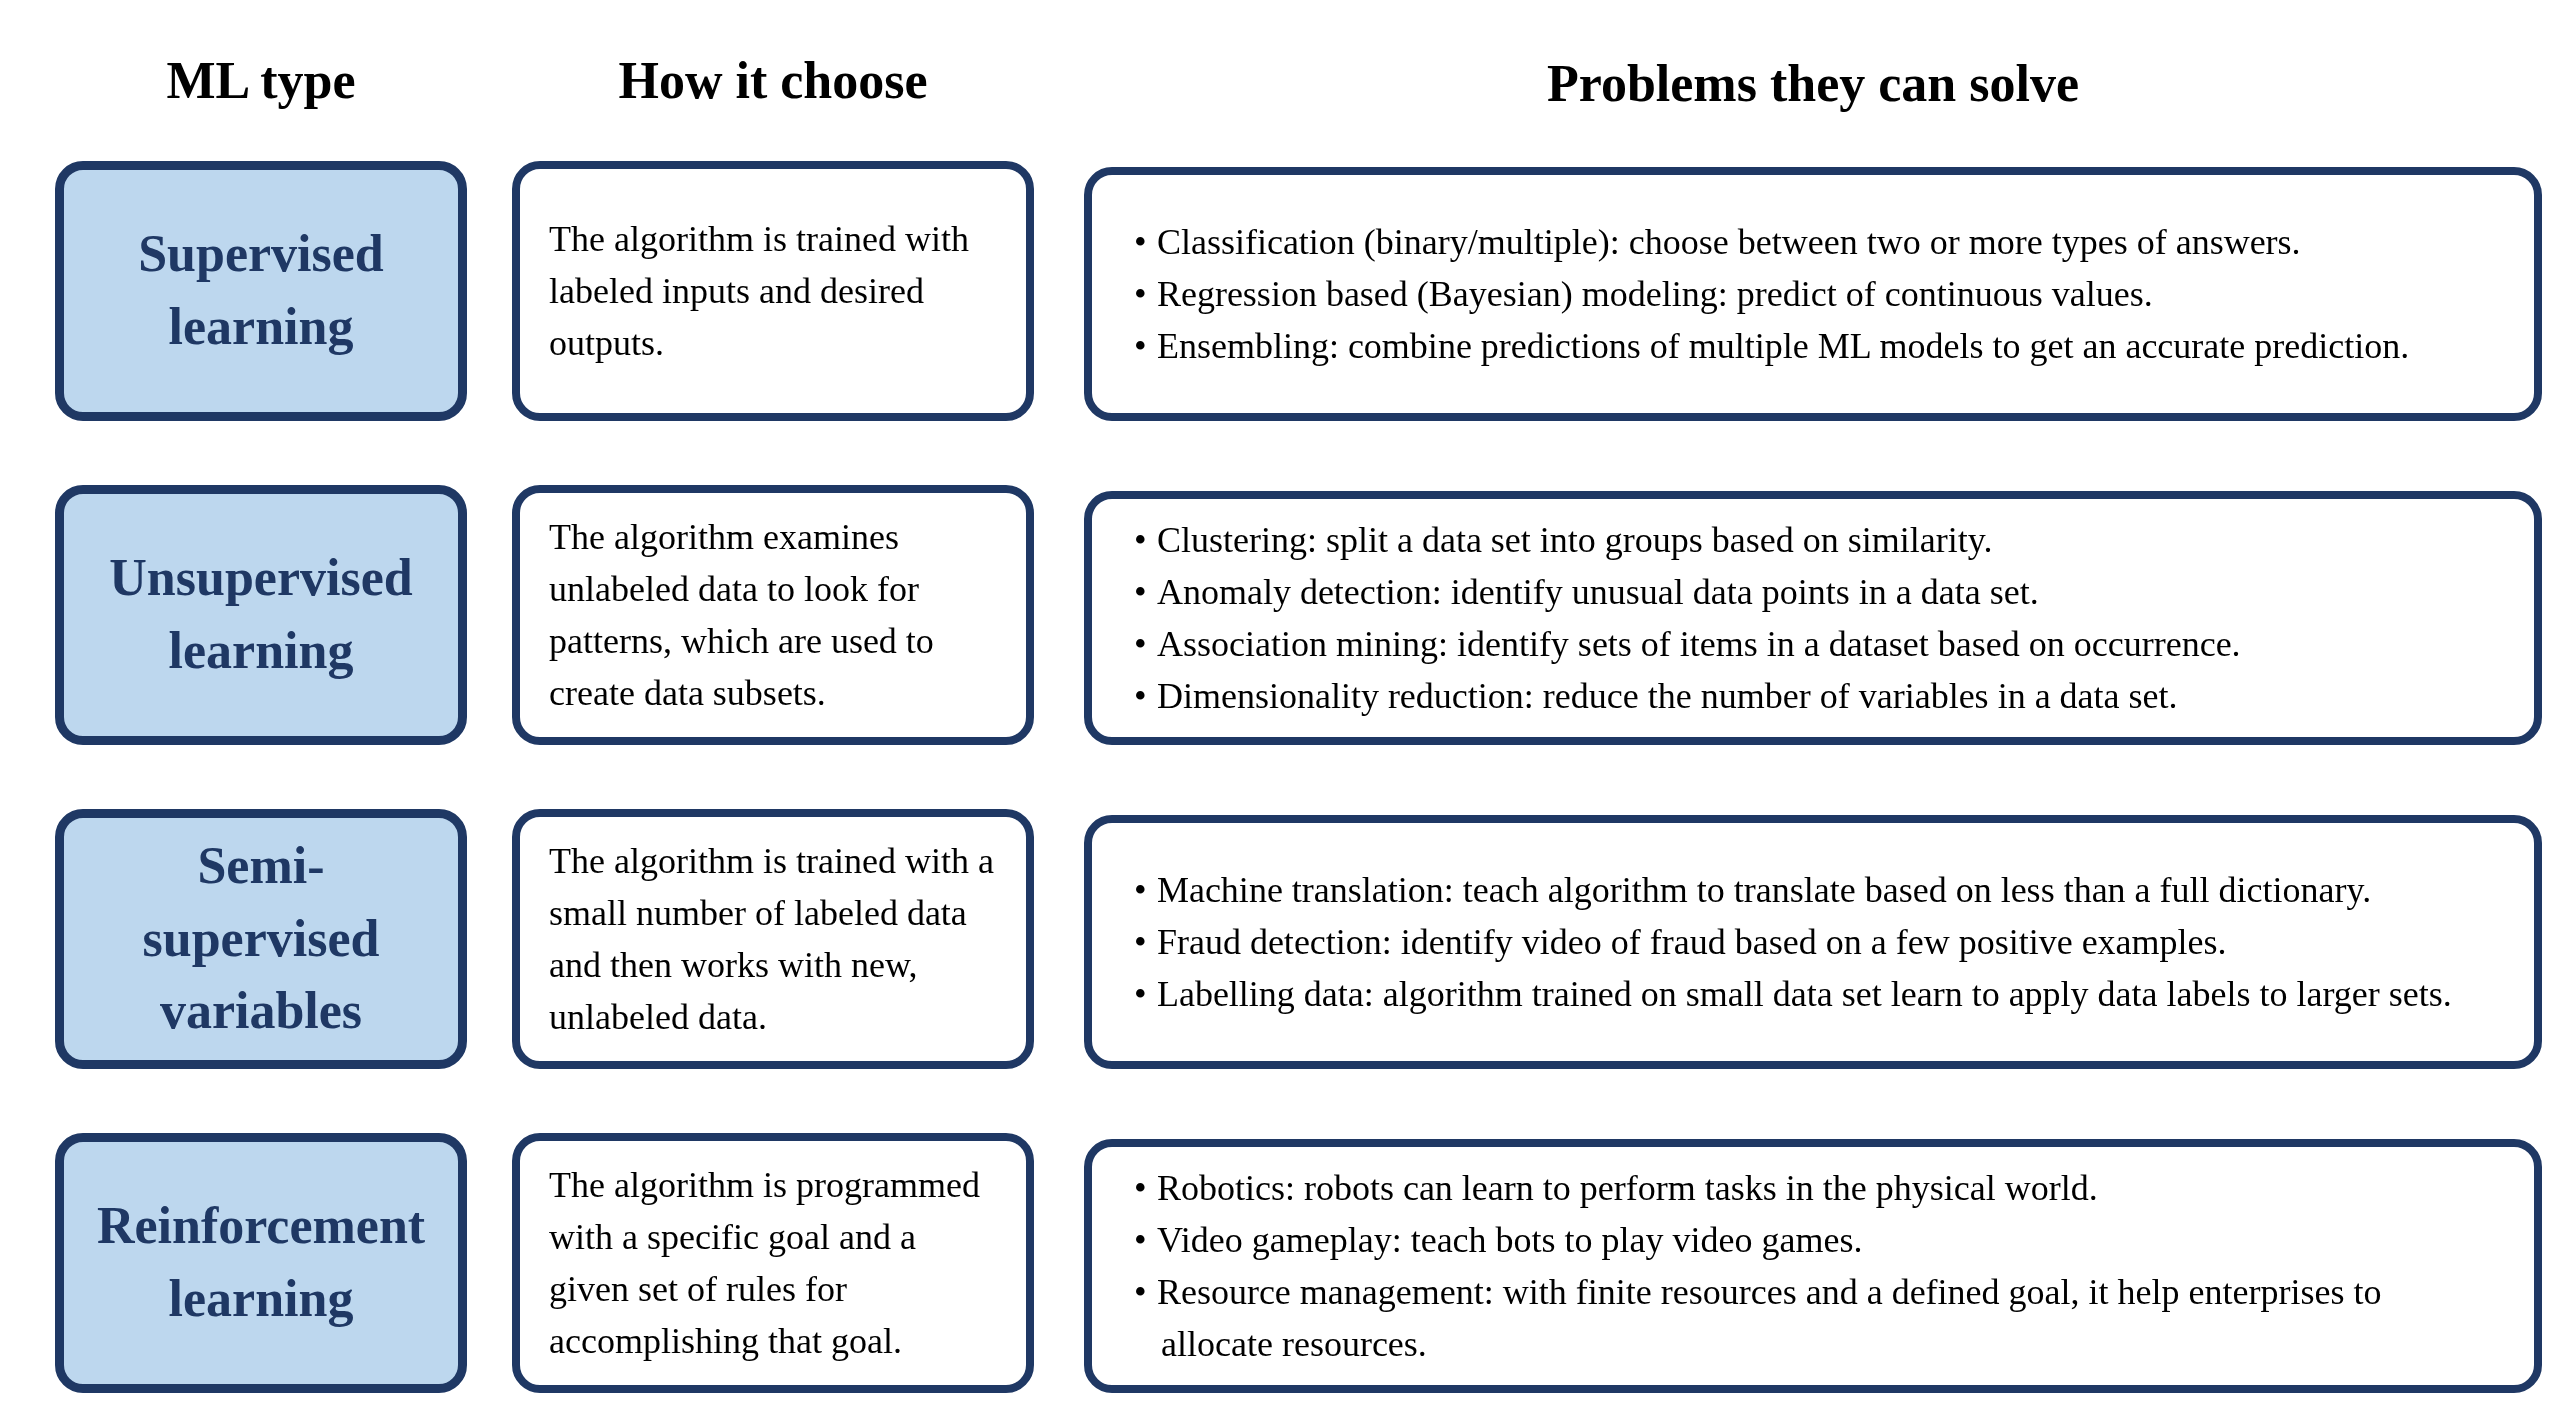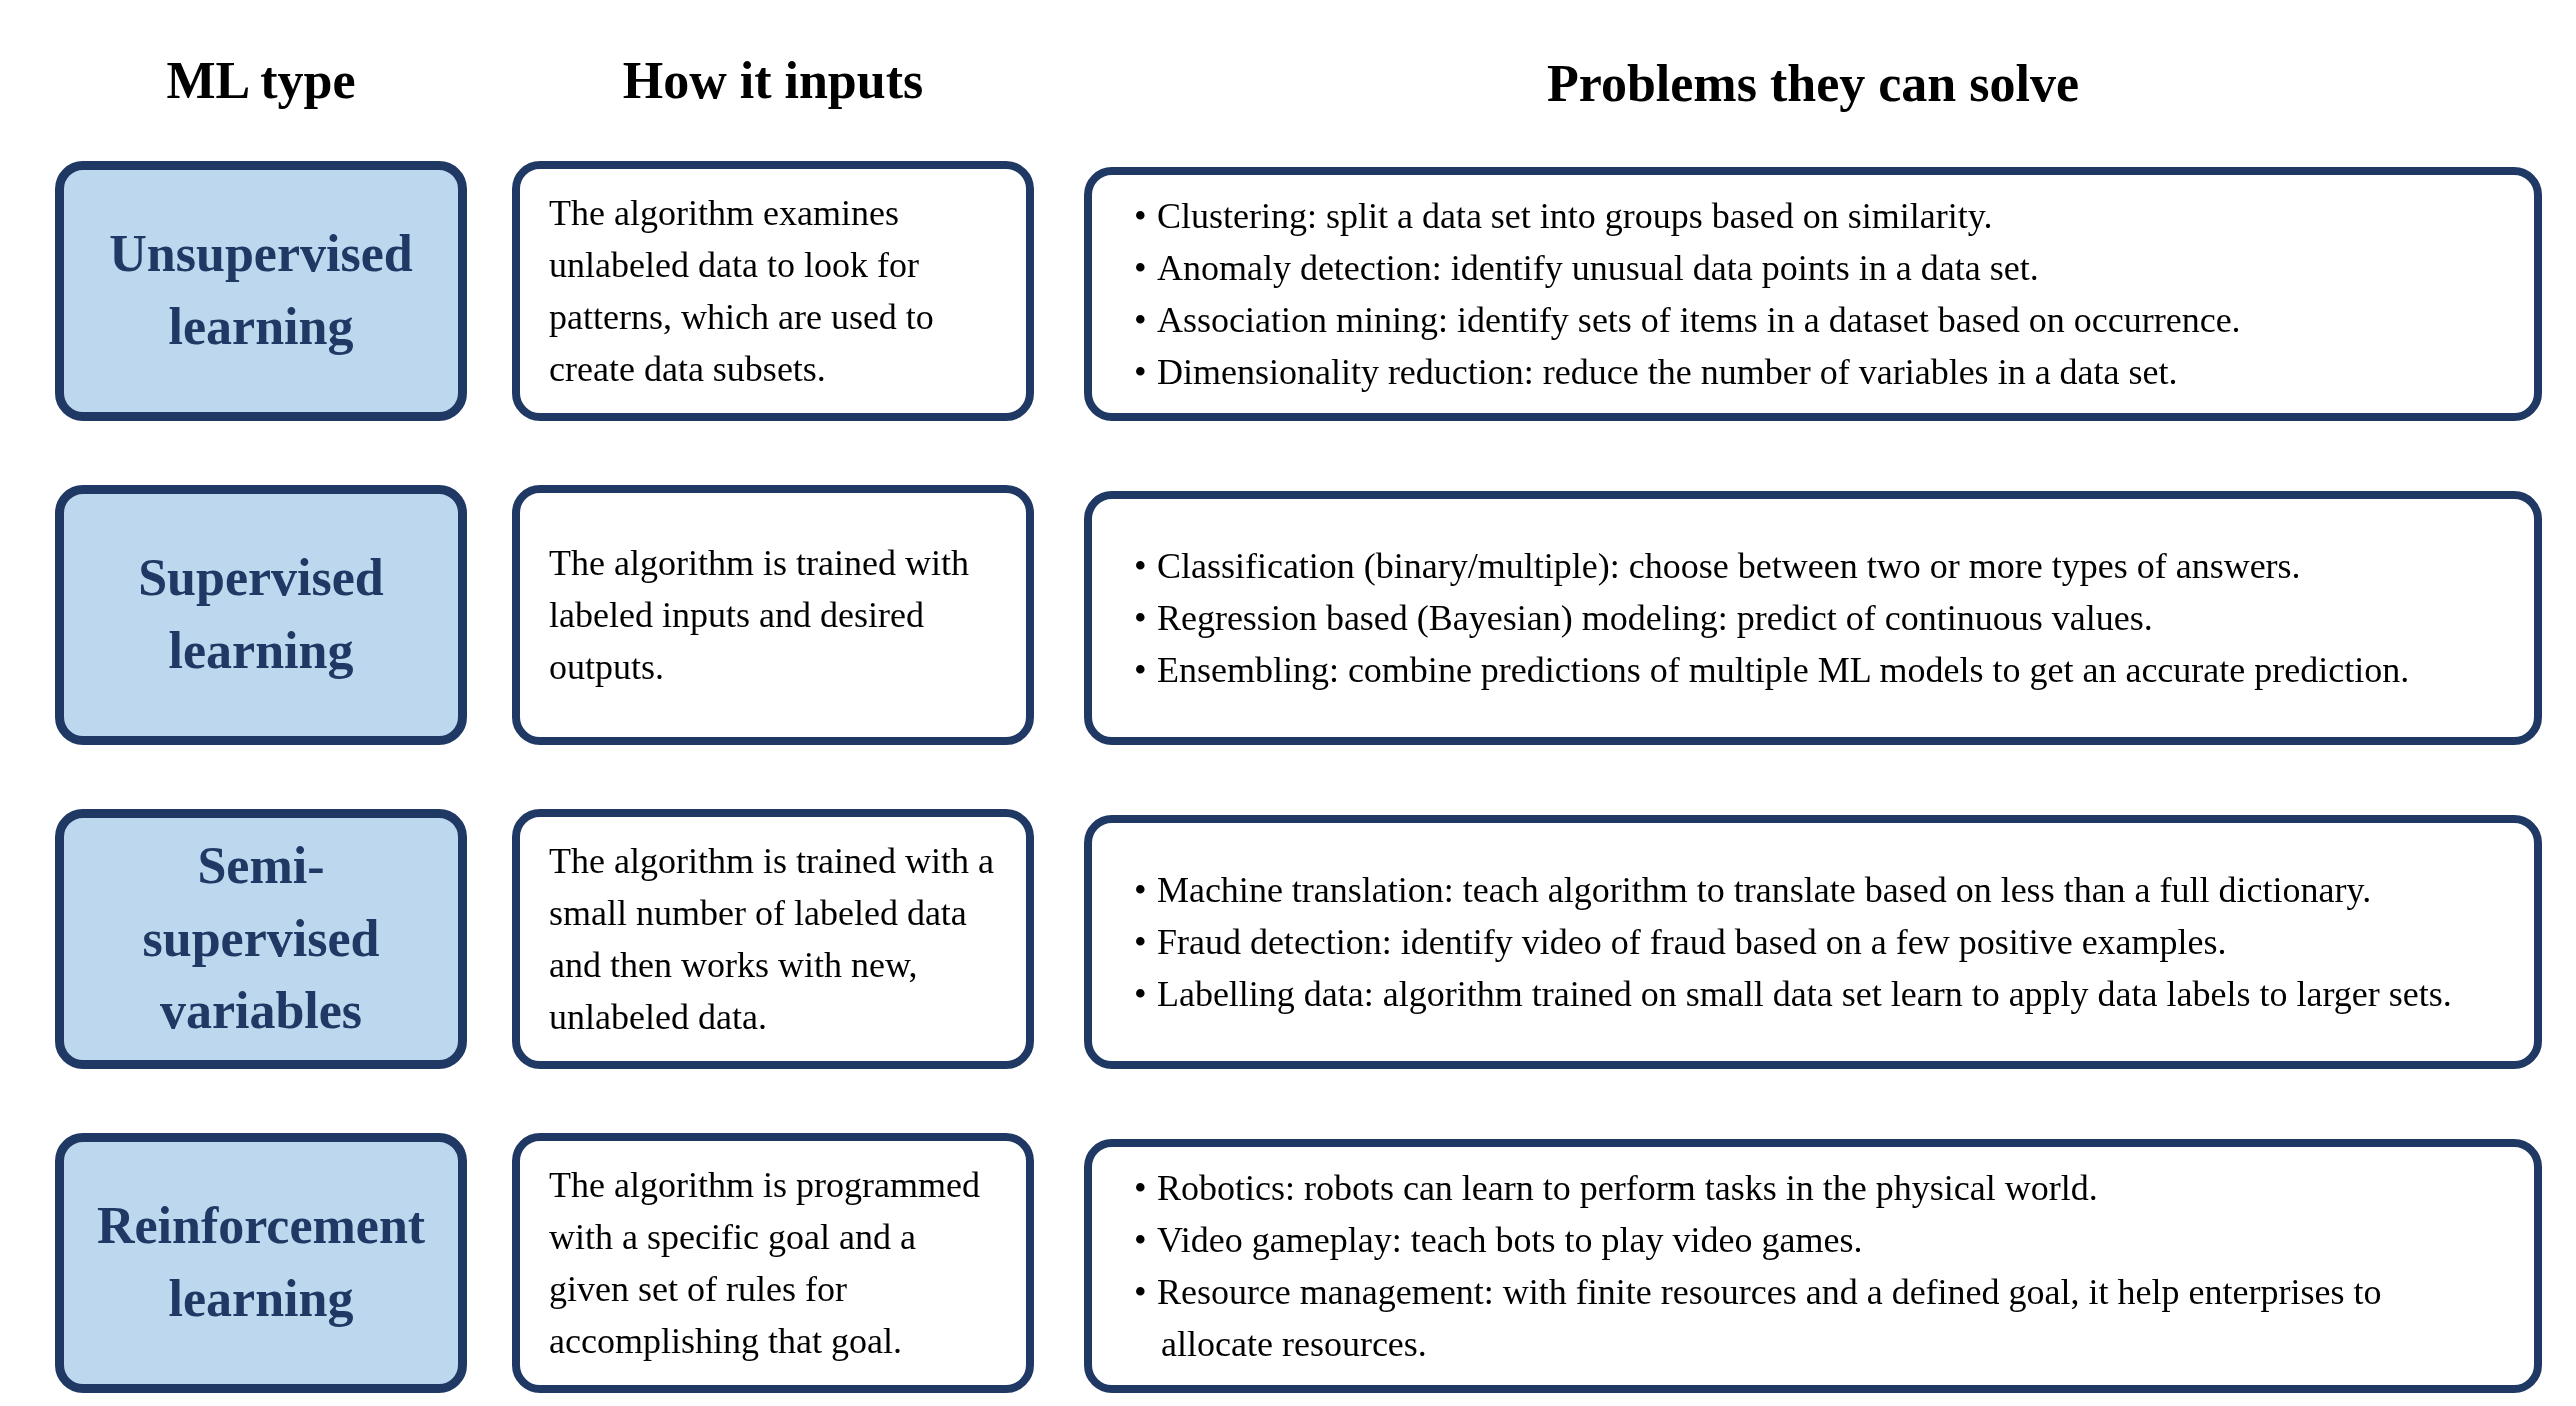--- a/index.html
+++ b/index.html
@@ -98,52 +98,52 @@
     margin-right:10.3px;
   }
 </style>
 </head>
 <body>
 
 <div class="page">
 
   <div class="col-headers">
     <div class="col-header w-type">ML type</div>
-    <div class="col-header w-how">How it inputs</div>
+    <div class="col-header w-how">How it choose</div>
     <div class="col-header w-problems">Problems they can solve</div>
   </div>
 
   <div class="rows">
+
+    <section class="ml-row">
+      <div class="box type-box w-type">
+        <span class="type-label">Supervised learning</span>
+      </div>
+      <div class="box how-box w-how">
+        <p class="how-text">The algorithm is trained with labeled inputs and desired outputs.</p>
+      </div>
+      <div class="box problems-box w-problems">
+        <div class="problem-item">Classification (binary/multiple): choose between two or more types of answers.</div>
+        <div class="problem-item">Regression based (Bayesian) modeling: predict of continuous values.</div>
+        <div class="problem-item">Ensembling: combine predictions of multiple ML models to get an accurate prediction.</div>
+      </div>
+    </section>
 
     <section class="ml-row">
       <div class="box type-box w-type">
         <span class="type-label">Unsupervised learning</span>
       </div>
       <div class="box how-box w-how">
         <p class="how-text">The algorithm examines unlabeled data to look for patterns, which are used to create data subsets.</p>
       </div>
       <div class="box problems-box w-problems">
         <div class="problem-item">Clustering: split a data set into groups based on similarity.</div>
         <div class="problem-item">Anomaly detection: identify unusual data points in a data set.</div>
         <div class="problem-item">Association mining: identify sets of items in a dataset based on occurrence.</div>
         <div class="problem-item">Dimensionality reduction: reduce the number of variables in a data set.</div>
-      </div>
-    </section>
-
-    <section class="ml-row">
-      <div class="box type-box w-type">
-        <span class="type-label">Supervised learning</span>
-      </div>
-      <div class="box how-box w-how">
-        <p class="how-text">The algorithm is trained with labeled inputs and desired outputs.</p>
-      </div>
-      <div class="box problems-box w-problems">
-        <div class="problem-item">Classification (binary/multiple): choose between two or more types of answers.</div>
-        <div class="problem-item">Regression based (Bayesian) modeling: predict of continuous values.</div>
-        <div class="problem-item">Ensembling: combine predictions of multiple ML models to get an accurate prediction.</div>
       </div>
     </section>
 
     <section class="ml-row">
       <div class="box type-box w-type">
         <span class="type-label">Semi-supervised variables</span>
       </div>
       <div class="box how-box w-how">
         <p class="how-text">The algorithm is trained with a small number of labeled data and then works with new, unlabeled data.</p>
       </div>

